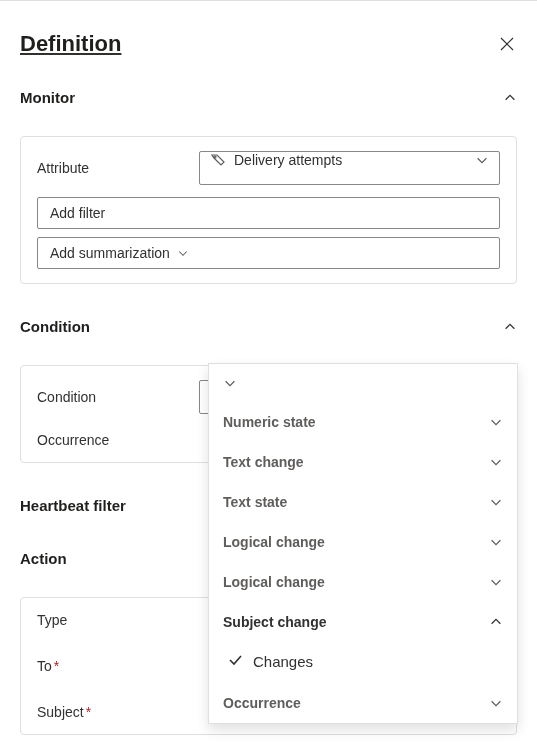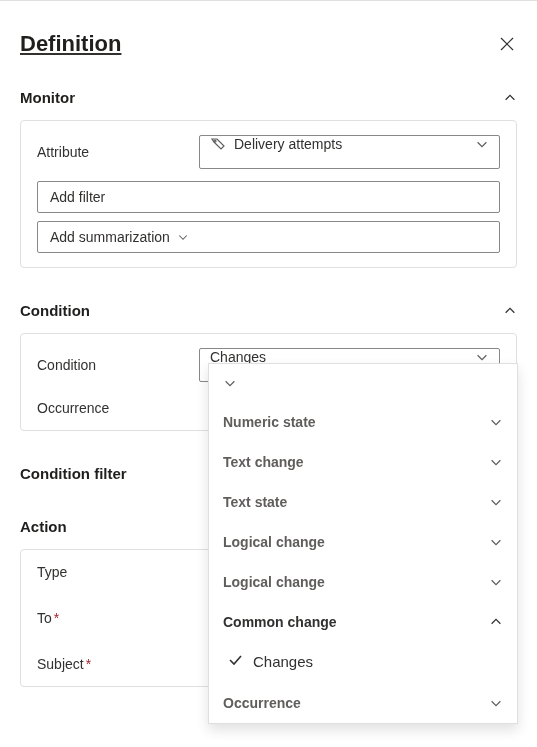--- a/index.html
+++ b/index.html
@@ -54,21 +54,21 @@
       width: 14px;
       height: 14px;
       display: inline-flex;
       align-items: center;
       justify-content: center;
     }
     .card {
       border: 1px solid #e1dfdd;
       border-radius: 4px;
       padding: 14px 16px;
-      margin-top: 6px;
+      margin-top: 22px;
       margin-bottom: 26px;
     }
     .row {
       display: flex;
       align-items: center;
       gap: 12px;
     }
     .row-spaced { margin-bottom: 18px; }
     .label {
       width: 150px;
@@ -224,21 +224,21 @@
             </svg>
         </span>
       </div>
     </div>
     <div class="row">
       <div class="label">Occurrence</div>
     </div>
   </div>
 
   <div class="section-header" style="margin-bottom:20px;">
-    <h2>Condition filter</h2>
+    <h2>Heartbeat filter</h2>
   </div>
 
   <div class="section-header">
     <h2>Action</h2>
   </div>
   <div class="card" style="margin-bottom:0;">
     <div class="row" style="margin-bottom:30px;">
       <div class="label">Type</div>
     </div>
     <div class="row" style="margin-bottom:30px;">
@@ -296,21 +296,21 @@
   </div>
   <div class="dd-item">
     <span>Logical change</span>
     <span class="chev">
         <svg viewBox="0 0 16 16" width="14" height="14" stroke="#605e5c" stroke-width="1.4" fill="none">
           <polyline points="3,6 8,11 13,6"></polyline>
         </svg>
       </span>
   </div>
   <div class="dd-item expanded">
-    <span>Common change</span>
+    <span>Subject change</span>
     <span class="chev">
         <svg viewBox="0 0 16 16" width="14" height="14" stroke="#323130" stroke-width="1.4" fill="none">
           <polyline points="3,10 8,5 13,10"></polyline>
         </svg>
       </span>
   </div>
   <div class="dd-sub">
     <span>
       <svg viewBox="0 0 16 16" width="16" height="16" stroke="#323130" stroke-width="1.6" fill="none">
           <polyline points="3,8 7,12 14,4"></polyline>

